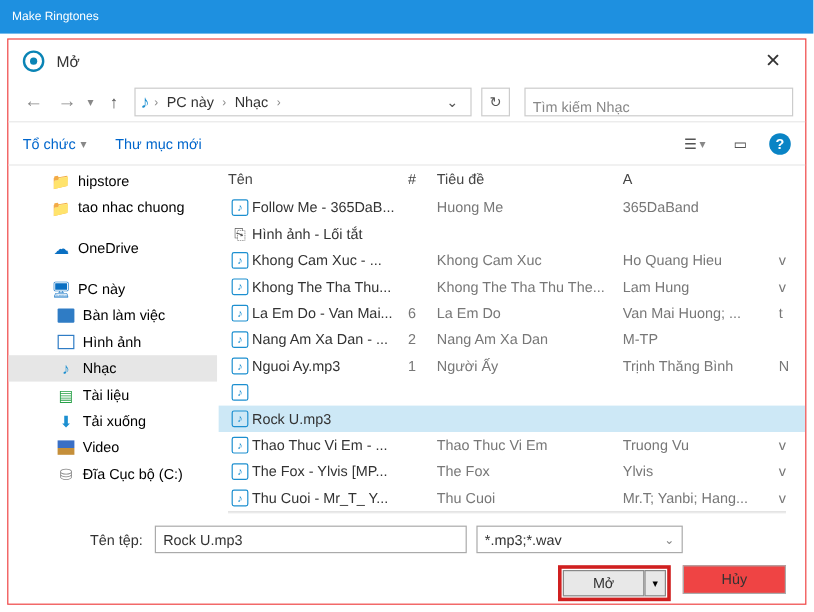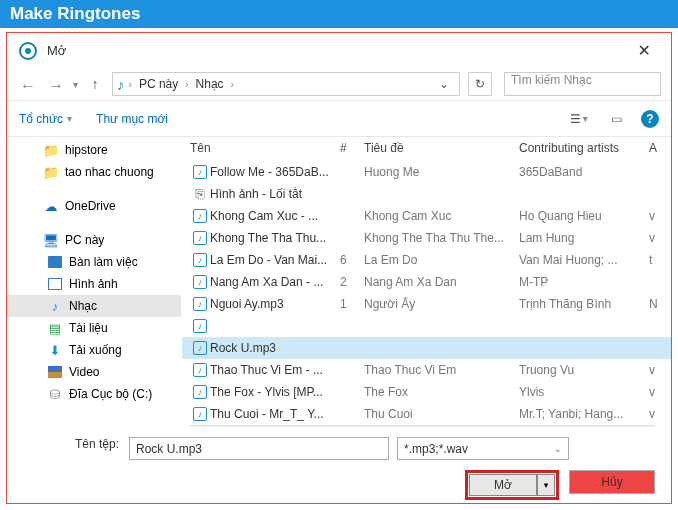--- a/index.html
+++ b/index.html
@@ -1,36 +1,36 @@
 <!DOCTYPE html>
 <html><head>
 <meta charset="utf-8">
 <style>
 *{margin:0;padding:0;box-sizing:border-box;font-family:"Segoe UI",Tahoma,sans-serif;font-size:12px}
 body{background:#fff;width:678px;height:510px;overflow:hidden;position:relative}
 .titlebar{background:#1e90e0;height:28px;display:flex;align-items:center;padding:0 10px}
-.titlebar span{color:#fff;font-size:17px;font-weight:700}
+.titlebar span{color:#fff;font-size:10px;font-weight:400}
 .dialog{background:#fff;margin:2px;border:1px solid #ef4444;position:absolute;top:30px;left:4px;right:4px;bottom:4px}
 .dlg-head{display:flex;align-items:center;padding:8px 12px;gap:10px}
 .eye-icon{width:18px;height:18px;border:2px solid #0a84b5;border-radius:50%;display:flex;align-items:center;justify-content:center}
 .eye-icon::after{content:"";width:6px;height:6px;background:#0a84b5;border-radius:50%}
 .dlg-title{font-size:13px;color:#333}
 .close-x{margin-left:auto;font-size:16px;color:#333;cursor:pointer;padding:0 8px}
 .navbar{display:flex;align-items:center;padding:4px 10px;gap:6px;border-bottom:1px solid #e8e8e8}
 .nav-arrow{width:22px;height:22px;display:flex;align-items:center;justify-content:center;color:#888;font-size:16px}
 .nav-arrow.on{color:#555}
 .chev{font-size:10px;color:#888}
 .up-arr{color:#555;font-size:14px}
 .breadcrumb{flex:1;border:1px solid #ccc;height:24px;display:flex;align-items:center;padding:0 4px;gap:4px;background:#fff}
 .music-note{color:#1c8fd0;font-size:15px}
 .bc-item{color:#333;padding:0 3px}
 .bc-sep{color:#888;font-size:10px}
 .bc-drop{margin-left:auto;color:#555;padding:0 6px}
 .refresh{width:24px;height:24px;border:1px solid #ccc;display:flex;align-items:center;justify-content:center;margin-left:2px;color:#555}
-.searchbox{width:157px;height:24px;border:1px solid #ccc;display:flex;align-items:flex-start;padding:0 6px;margin-left:6px;color:#888}
+.searchbox{width:224px;height:24px;border:1px solid #ccc;display:flex;align-items:flex-end;padding:0 6px;margin-left:6px;color:#888}
 .toolbar{display:flex;align-items:center;padding:6px 12px;border-bottom:1px solid #e8e8e8;height:36px}
 .tb-item{color:#0066cc;margin-right:24px;display:flex;align-items:center;gap:4px}
 .tb-right{margin-left:auto;display:flex;align-items:center;gap:10px}
 .tb-btn{width:28px;height:22px;display:flex;align-items:center;justify-content:center;color:#555;gap:2px}
 .help-icon{width:18px;height:18px;background:#0a84c5;border-radius:50%;color:#fff;display:flex;align-items:center;justify-content:center;font-weight:bold;font-size:12px}
 .main{display:flex;height:290px}
 .sidebar{width:175px;border-right:1px solid transparent;overflow:hidden;padding:2px 0}
 .sb-item{display:flex;align-items:center;padding:3px 6px 3px 36px;gap:6px;height:22px}
 .sb-item.top{padding-left:36px}
 .sb-item.l2{padding-left:36px}
@@ -58,21 +58,21 @@
 .fic{width:20px;display:flex;align-items:center;justify-content:center}
 .mp3-ic{width:14px;height:14px;border:1px solid #1c8fd0;border-radius:2px;display:flex;align-items:center;justify-content:center;color:#1c8fd0;font-size:9px}
 .link-ic{width:14px;height:14px;display:flex;align-items:center;justify-content:center;color:#555}
 .fn{width:130px;white-space:nowrap;overflow:hidden;text-overflow:ellipsis;color:#333}
 .fnum{width:24px;color:#777}
 .ftit{width:155px;color:#777;white-space:nowrap;overflow:hidden;text-overflow:ellipsis}
 .fart{width:130px;color:#777;white-space:nowrap;overflow:hidden;text-overflow:ellipsis}
 .fend{color:#777}
 .hscroll{height:18px;border-top:1px solid #e0e0e0;background:#f0f0f0;position:relative;margin:0 16px 0 8px}
 .bottom{padding:10px 14px 10px 14px}
-.row1{display:flex;align-items:flex-start;margin-bottom:10px}
+.row1{display:flex;align-items:center;margin-bottom:10px}
 .lbl{width:108px;text-align:right;padding-right:10px;color:#333}
 .input{flex:1;height:23px;border:1px solid #aaa;padding:0 6px;display:flex;align-items:center;background:#fff;color:#333;margin-right:8px}
 .input.drop{width:172px;flex:none;display:flex;justify-content:space-between}
 .row1 .input.fname{max-width:260px}
 .btnrow{display:flex;justify-content:flex-end;gap:10px;padding-right:2px}
 .btn{width:86px;height:24px;border:1px solid #aaa;background:#ef4444;display:flex;align-items:center;justify-content:center;color:#333}
 .btn-open-wrap{border:3px solid #d02020;padding:1px;display:flex}
 .btn-open{width:68px;height:22px;border:1px solid #888;background:#e8e8e8;display:flex;align-items:center;justify-content:center;color:#333}
 .btn-open-drop{width:18px;height:22px;border:1px solid #888;border-left:1px solid #888;background:#e8e8e8;display:flex;align-items:center;justify-content:center;font-size:9px}
 </style>
@@ -174,21 +174,20 @@
         <div class="sb-item l3">
           <span class="sb-ic disk-ic">⛁</span>
           <span>Đĩa Cục bộ (C:)</span>
         </div>
       </div>
     <div class="filearea">
       <div class="fhead">
         <div class="col-name">Tên</div>
         <div class="col-num">#</div>
         <div class="col-title">Tiêu đề</div>
-        <div class="col-artist">Contributing artists</div>
         <div>A</div>
       </div>
       <div id="flist">
           <div class="frow">
             <div class="fic">
               <span class="mp3-ic">♪</span>
             </div>
             <div class="fn">Follow Me - 365DaB...</div>
             <div class="fnum"></div>
             <div class="ftit">Huong Me</div>

